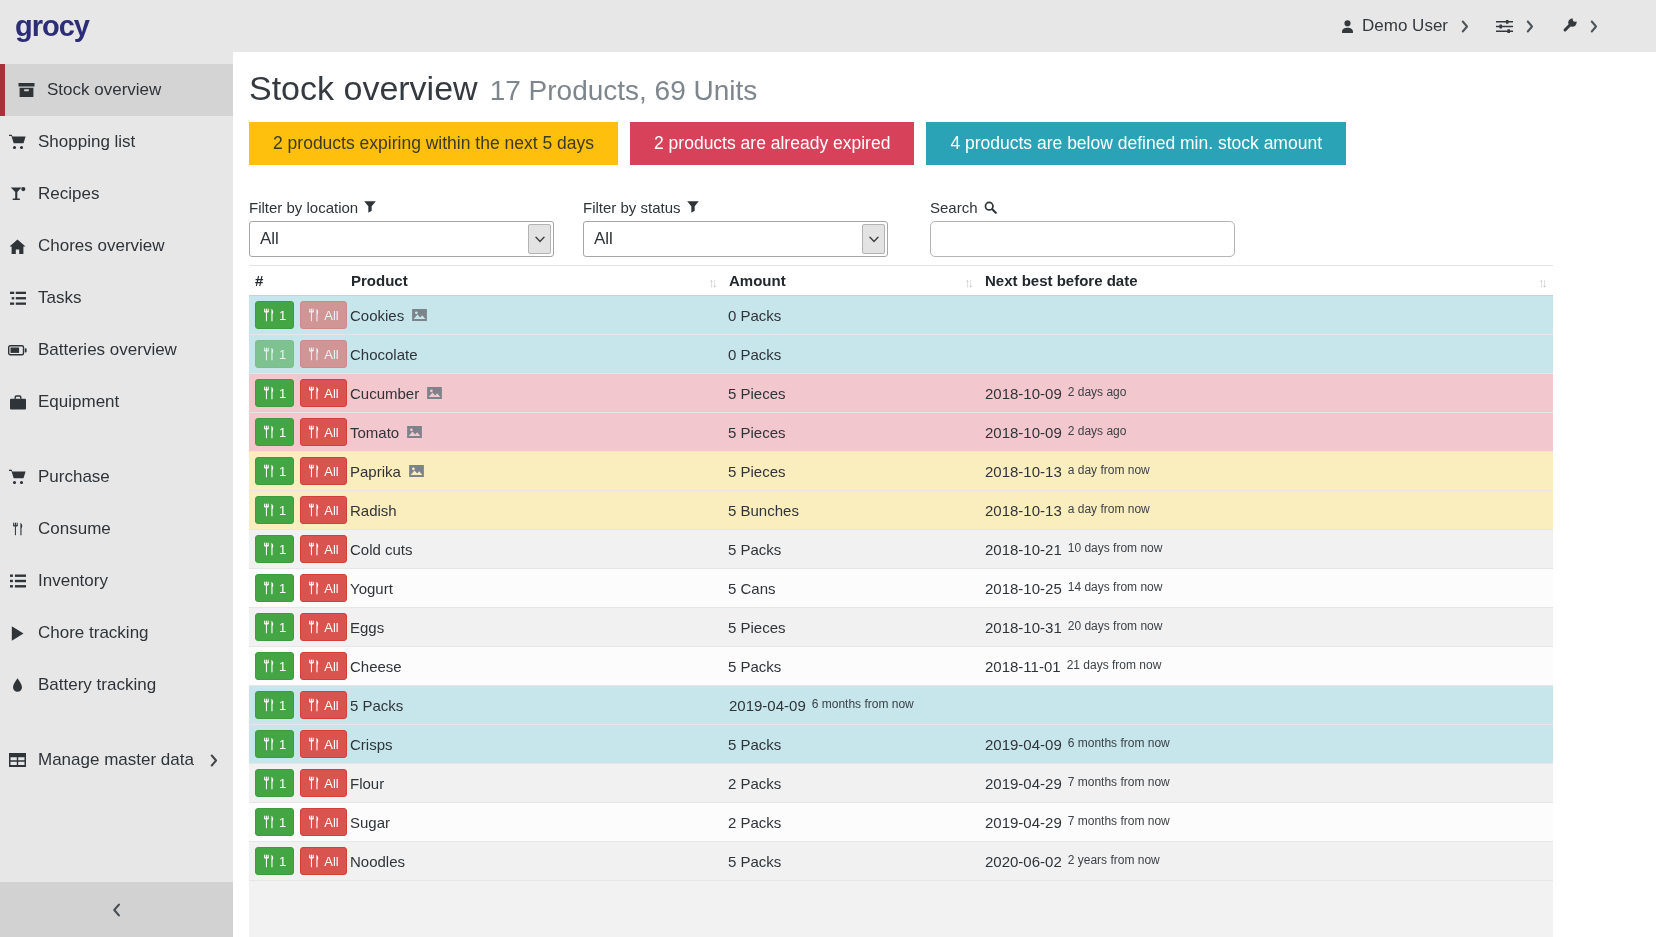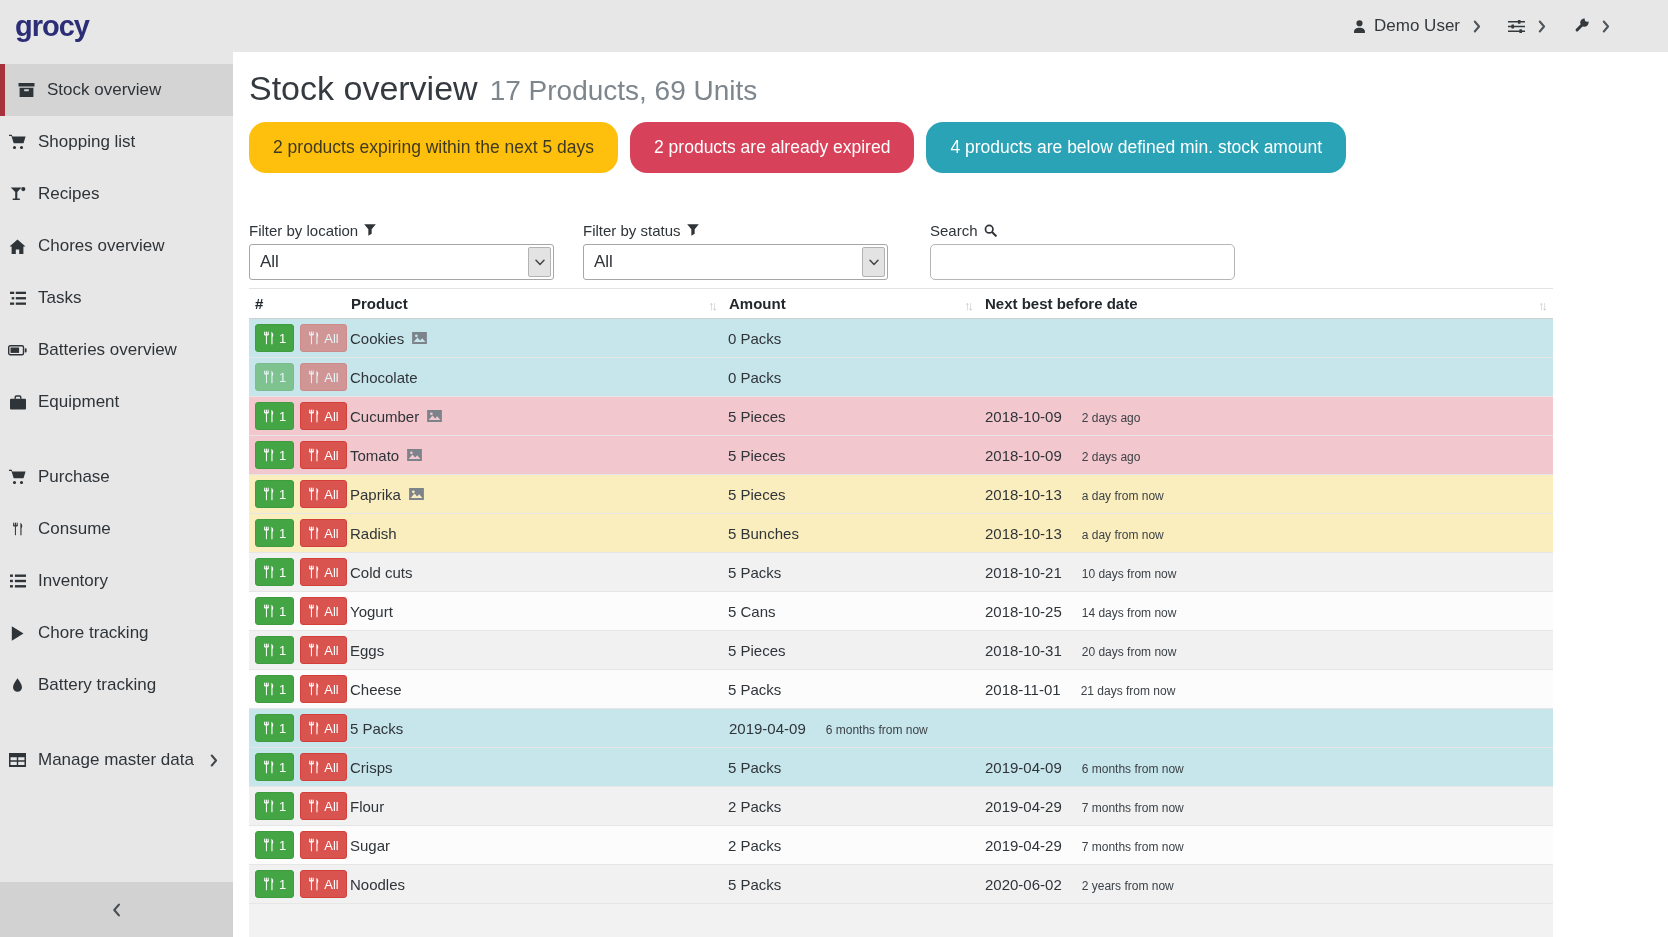--- a/index.html
+++ b/index.html
@@ -11,21 +11,21 @@
     --row-odd:#f1f1f1; --row-even:#fcfcfc;
   }
   *{box-sizing:border-box}
   html,body{margin:0;padding:0}
   body{width:1668px;height:937px;overflow:hidden;background:#fff;
        font-family:"Liberation Sans","DejaVu Sans",sans-serif;color:#33383d}
   svg{display:block}
   .app{position:relative;width:1668px;height:937px}
 
   
-  .topbar{position:absolute;top:0;left:0;right:0;height:52px;background:var(--header-bg);
+  .topbar{position:absolute;top:0;left:0;right:12px;height:52px;background:var(--header-bg);
           display:flex;align-items:center;justify-content:space-between}
   .logo{margin-left:15px;font-size:29px;font-weight:bold;letter-spacing:-1px;color:var(--brand);cursor:pointer}
   .header-right{display:flex;align-items:center;padding-right:58px;color:#3a4045}
   .hdr-item{display:flex;align-items:center;gap:7px;font-size:17px;cursor:pointer;color:#34393e}
   .angle{color:#4d555b;margin-left:13px;margin-right:27px;cursor:pointer}
   .angle:last-child{margin-right:0}
 
   
   .sidebar{position:absolute;top:52px;left:0;bottom:0;width:233px;background:var(--sidebar-bg)}
   .nav{padding-top:12px}
@@ -39,27 +39,27 @@
   .sidebar-footer{position:absolute;left:0;right:0;bottom:0;height:55px;background:#d2d2d2;
                   display:flex;align-items:center;justify-content:center;color:#4a5055;cursor:pointer}
 
   
   .main{position:absolute;left:233px;top:52px;right:0;bottom:0;background:#fff;padding-left:16px}
   .page-header{margin-top:14px;display:flex;align-items:baseline;gap:12px;line-height:44px}
   .page-title{font-size:34px;color:#343a40}
   .page-subtitle{font-size:28px;color:#7e868d}
 
   .alerts{display:flex;gap:12px;margin-top:9px}
-  .alert{height:51px;display:flex;align-items:center;padding:0 24px;border-radius:17px;
+  .alert{height:43px;display:flex;align-items:center;padding:0 24px;border-radius:0;
          font-size:17.5px;cursor:pointer;white-space:nowrap}
   .alert-warning{background:var(--warning);color:#3e3a22}
   .alert-danger{background:var(--danger);color:#fff}
   .alert-info{background:var(--info);color:#fff}
 
-  .filters{position:relative;height:60px;margin-top:48px}
+  .filters{position:relative;height:60px;margin-top:33px}
   .fcol{position:absolute;top:0}
   .flabel{display:flex;align-items:center;gap:6px;font-size:15px;color:#2f3439;height:18px}
   .select{width:305px;height:36px;margin-top:5px;display:flex;align-items:center;
           border:1px solid #a6a6a6;border-radius:3px;background:#fff;font-size:17px;
           color:#2f3439;padding-left:10px;cursor:pointer}
   .selbtn{margin-left:auto;width:23px;height:30px;margin-right:2px;border:1px solid #b3b3b3;
           border-radius:2px;background:#e3e3e3;display:flex;align-items:center;
           justify-content:center;color:#444}
   .searchinput{width:305px;height:36px;margin-top:5px;border:1px solid #b5b5b5;border-radius:5px;
                font-size:16px;padding:0 10px;outline:none;font-family:inherit;color:#2f3439}
@@ -80,21 +80,21 @@
   .row-even{background:var(--row-even)}
   .c-btns{display:flex;gap:6px;padding-left:6px}
   .cbtn{height:28px;border-radius:3px;display:inline-flex;align-items:center;gap:4px;
         padding:0 7px;color:#fff;font-size:13px;cursor:pointer;font-family:inherit;border:1px solid transparent}
   .btn-one{background:var(--consume-one-green);border-color:#3e9c3e}
   .btn-all{background:var(--consume-all-red);border-color:#d43f3a}
   .cbtn.disabled{opacity:.55;cursor:default}
   .c-product{padding-left:5px;display:flex;align-items:center;gap:8px}
   .pic{color:#7d838a;display:flex}
   .c-amount{padding-left:5px}
-  .c-date{padding-left:6px;display:flex;align-items:flex-end;gap:20px}
+  .c-date{padding-left:6px;display:flex;align-items:flex-start;gap:6px}
   .drel{font-size:12px;color:#3c4247}
   .filler{height:56px;background:#f2f2f2}
 </style>
 </head>
 <body>
 
 <div class="app">
 
   <header class="topbar">
     <div class="logo">grocy</div>

